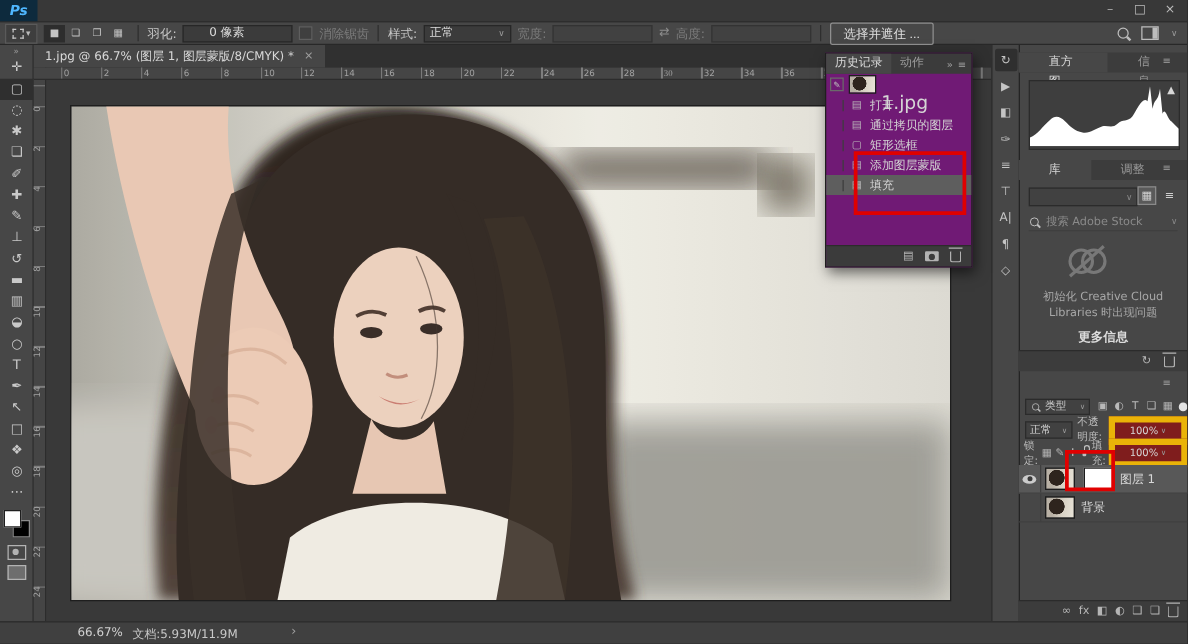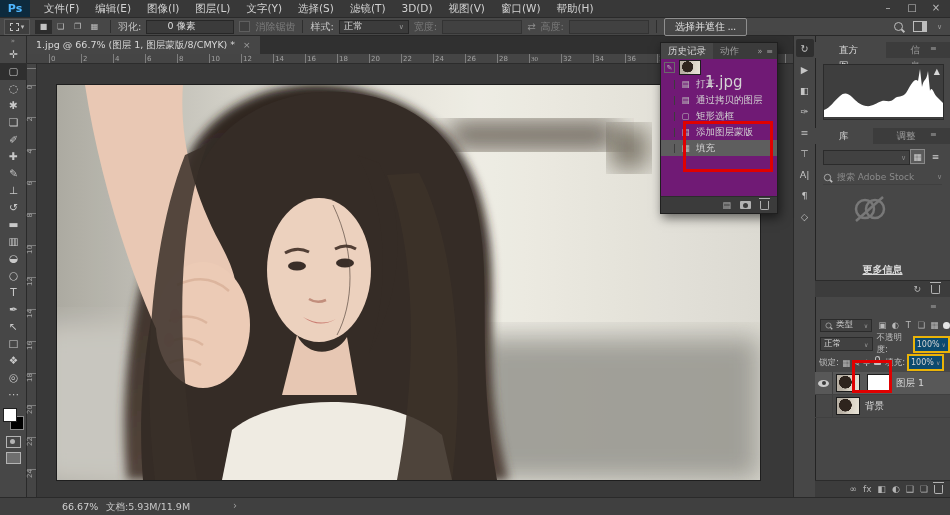--- a/index.html
+++ b/index.html
@@ -1,19 +1,19 @@
 <!DOCTYPE html>
 <html><head>
 <meta charset="utf-8">
 <style>
   html,body{margin:0;padding:0;background:#222;}
   #app{position:relative;width:950px;height:515px;background:#3a3a3a;overflow:hidden;
        font-family:"DejaVu Sans",sans-serif;font-size:11px;color:#cfcfcf;-webkit-font-smoothing:antialiased;}
   
-  .titlebar{position:absolute;left:0;top:0;width:950px;height:17px;background:#383838;border-bottom:1px solid #2a2a2a;display:flex;align-items:center;}
+  .titlebar{position:absolute;left:0;top:0;width:950px;height:17px;background:#383838;border-bottom:1px solid #2a2a2a;display:flex;align-items:center;font-style:italic;}
   .ps-logo{width:30px;height:17px;background:#0d2a3d;color:#4fb7ff;font-weight:bold;font-size:11px;display:flex;align-items:center;justify-content:center;}
   .menus{display:flex;margin-left:6px;}
   .menu-item{padding:0 8px;font-size:10.5px;color:#d2d2d2;line-height:17px;cursor:default;}
   .win-ctrls{position:absolute;right:2px;top:0;display:flex;}
   .win-btn{width:24px;height:16px;text-align:center;line-height:15px;color:#bdbdbd;font-size:10px;}
   
   .optionsbar{position:absolute;left:0;top:18px;width:950px;height:18px;background:#474747;border-bottom:1px solid #282828;display:flex;align-items:center;gap:5px;padding-left:4px;box-sizing:border-box;}
   .tool-preset{width:24px;height:14px;border:1px solid #5a5a5a;background:#3e3e3e;display:flex;align-items:center;justify-content:center;gap:2px;font-size:7px;color:#bbb;}
   .tp-sq{width:7px;height:6px;border:1px dashed #c5c5c5;}
   .mode-group{display:flex;}
@@ -92,32 +92,32 @@
   .hist-chart{position:absolute;left:823px;top:64px;width:119px;height:54px;background:#3e3e3e;border:1px solid #2b2b2b;}
   .hist-warn{position:absolute;right:3px;top:2px;font-size:8px;color:#d8d8d8;}
   .lib-select{position:absolute;left:823px;top:150px;width:82px;height:13px;background:#414141;border:1px solid #2b2b2b;display:flex;align-items:center;justify-content:flex-end;padding-right:3px;font-size:7px;color:#888;}
   .view-btn{position:absolute;top:149px;width:15px;height:15px;display:flex;align-items:center;justify-content:center;font-size:9px;color:#cfcfcf;}
   .view-btn.active{background:#5a5a5a;border:1px solid #8a8a8a;box-sizing:border-box;}
   .lib-search{position:absolute;left:823px;top:170px;width:119px;height:14px;display:flex;align-items:center;gap:5px;border-bottom:1px solid #3f3f3f;}
   .lib-search-text{font-size:9px;color:#8a8a8a;}
   .lib-search .car{margin-left:auto;font-size:7px;color:#888;}
   .cc-icon{position:absolute;left:851px;top:194px;}
   .lib-error{position:absolute;left:821px;top:232px;width:123px;text-align:center;font-size:9px;line-height:1.4;color:#a8a8a8;}
-  .lib-link{position:absolute;left:815px;top:263px;width:135px;text-align:center;font-size:10px;font-weight:bold;color:#dcdcdc;text-decoration:underline;}
+  .lib-link{position:absolute;left:815px;top:263px;width:135px;text-align:center;font-size:10px;font-weight:bold;color:#dcdcdc;}
   .lib-bottom{position:absolute;left:815px;top:280px;width:135px;height:17px;background:#3c3c3c;border-top:1px solid #2b2b2b;display:flex;align-items:center;justify-content:flex-end;gap:10px;padding-right:10px;box-sizing:border-box;}
   
   .filter-row{position:absolute;left:815px;top:317px;width:135px;height:16px;display:flex;align-items:center;gap:0;}
   .filter-select{width:54px;height:13px;margin-left:5px;background:#414141;border:1px solid #2b2b2b;display:flex;align-items:center;gap:3px;padding:0 3px;font-size:8.5px;color:#c9c9c9;box-sizing:border-box;}
   .filter-icons{display:flex;gap:1px;margin-left:4px;}
   .ficon{width:12px;text-align:center;font-size:8.5px;color:#b9b9b9;}
   .ftoggle{width:7px;height:7px;border-radius:50%;background:#e4e4e4;margin-left:3px;}
   .blend-row{position:absolute;left:815px;top:336px;width:135px;height:16px;display:flex;align-items:center;}
   .blend-select{width:56px;height:14px;margin-left:5px;background:#414141;border:1px solid #2b2b2b;display:flex;align-items:center;justify-content:space-between;padding:0 3px;font-size:8.5px;color:#d5d5d5;box-sizing:border-box;}
   .mini-label{font-size:8.5px;color:#bdbdbd;margin-left:4px;}
-  .mini-select{height:13px;background:#0c4a6e;border:2px solid #eab308;display:flex;align-items:center;gap:2px;padding:0 2px;font-size:8px;color:#d5d5d5;margin-left:2px;}
+  .mini-select{height:13px;background:#7f1d1d;border:5px solid #eab308;display:flex;align-items:center;gap:2px;padding:0 12px;font-size:8px;color:#d5d5d5;margin-left:2px;}
   .lock-row{position:absolute;left:815px;top:355px;width:135px;height:15px;display:flex;align-items:center;}
   .lock-icons{display:flex;gap:3px;margin-left:3px;align-items:center;}
   .licon{font-size:8.5px;color:#b9b9b9;}
   .i-lock{width:7px;height:5px;background:#c0c0c0;border-radius:1px;position:relative;display:inline-block;}
   .i-lock::before{content:'';position:absolute;left:1px;top:-4px;width:3px;height:3px;border:1.5px solid #c0c0c0;border-bottom:none;border-radius:3px 3px 0 0;}
   .layer-row{position:absolute;left:815px;width:158px;height:22px;display:flex;align-items:center;border-bottom:1px solid #404040;}
   .layer-row.selected{background:#585858;}
   .eye-col{width:18px;height:100%;border-right:1px solid #3f3f3f;display:flex;align-items:center;justify-content:center;box-sizing:border-box;}
   .i-eye{width:11px;height:7px;border-radius:50%;background:#ccc;position:relative;}
   .i-eye::after{content:'';position:absolute;left:3.5px;top:1.5px;width:4px;height:4px;border-radius:50%;background:#3a3a3a;}
@@ -144,34 +144,20 @@
   #anno-history{left:683px;top:121px;width:84px;height:45px;}
   #anno-mask{left:852px;top:360px;width:34px;height:27px;}
 </style>
 </head>
 <body>
 
 <div id="app">
 
   <div class="titlebar">
     <div class="ps-logo">Ps</div>
-    <div class="menus">
-
-    <span class="menu-item">文件(F)</span>
-        <span class="menu-item">编辑(E)</span>
-        <span class="menu-item">图像(I)</span>
-        <span class="menu-item">图层(L)</span>
-        <span class="menu-item">文字(Y)</span>
-        <span class="menu-item">选择(S)</span>
-        <span class="menu-item">滤镜(T)</span>
-        <span class="menu-item">3D(D)</span>
-        <span class="menu-item">视图(V)</span>
-        <span class="menu-item">窗口(W)</span>
-        <span class="menu-item">帮助(H)</span>
-      </div>
     <div class="win-ctrls">
       <span class="win-btn">–</span>
       <span class="win-btn">□</span>
       <span class="win-btn">×</span>
     </div>
   </div>
 
   <div class="optionsbar">
     <div class="tool-preset">
         <span class="tp-sq"></span>
@@ -513,20 +499,21 @@
     <span class="lib-search-text">搜索 Adobe Stock</span>
     <span class="car" style="font-size:7px;color:#888">∨</span>
   </div>
   <div class="cc-icon">
     <svg width="36" height="30" viewBox="0 0 36 30">
       <circle cx="14" cy="15" r="9" fill="none" stroke="#787878" stroke-width="2.5"></circle>
       <circle cx="24" cy="15" r="9" fill="none" stroke="#787878" stroke-width="2.5"></circle>
       <line x1="5" y1="27" x2="32" y2="3" stroke="#787878" stroke-width="2.5"></line>
     </svg>
   </div>
+  <div class="lib-error">初始化 Creative Cloud Libraries 时出现问题</div>
   <div class="lib-link">更多信息</div>
   <div class="lib-bottom">
     <span class="lb-ico">↻</span>
     <span class="i-trash"></span>
   </div>
 
   <span class="panel-menu" style="position:absolute;left:930px;top:302px;">≡</span>
   <div class="filter-row">
     <div class="filter-select">
       <span class="i-zoomglass" style="transform:scale(.65)"></span>

